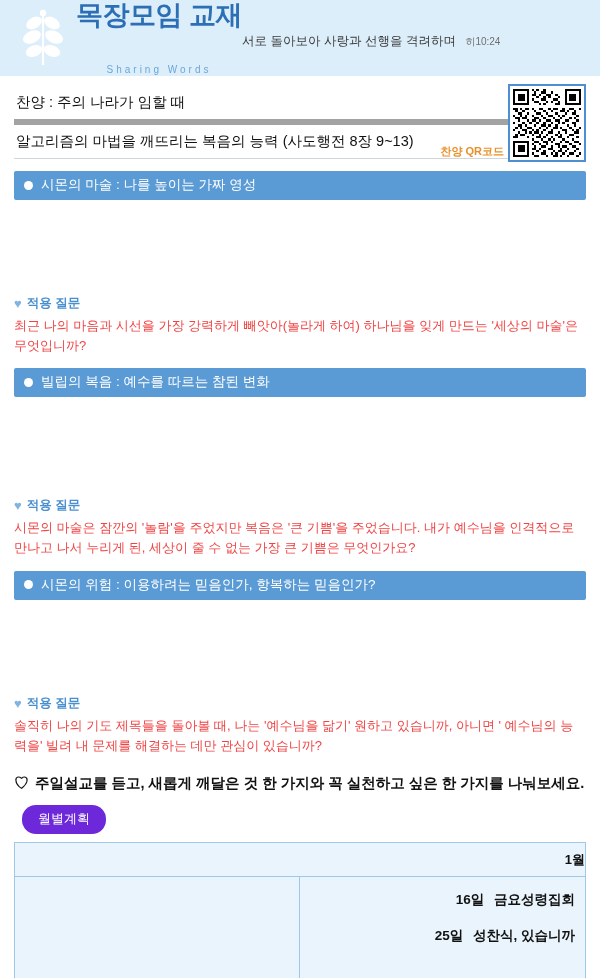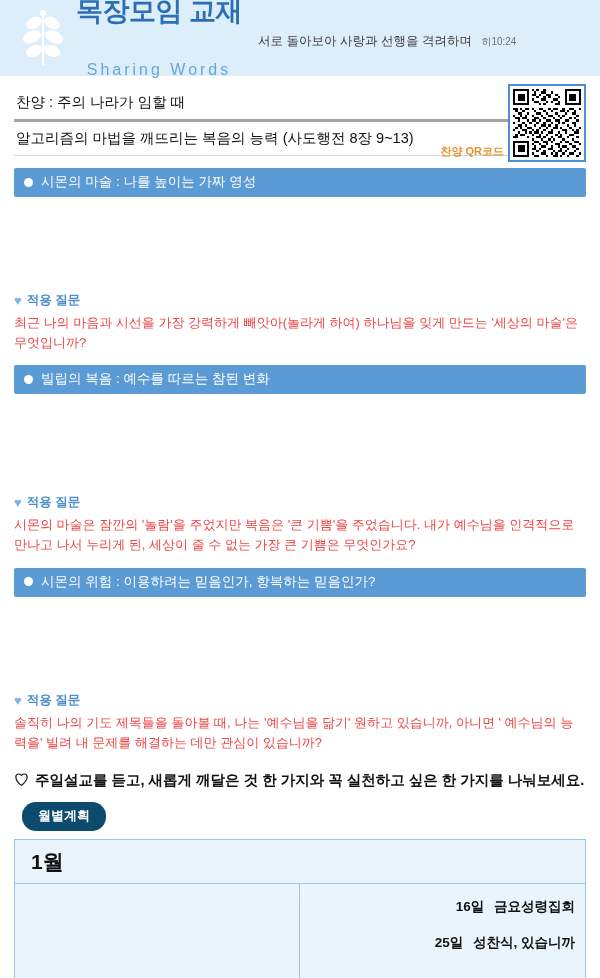--- a/index.html
+++ b/index.html
@@ -41,48 +41,48 @@
     gap: 32px;
   }
   .main-title {
     font-size: 27px;
     font-weight: bold;
     color: #2c6fb5;
     letter-spacing: -0.5px;
     line-height: 1.05;
   }
   .sub-title {
-    font-size: 16px;
+    font-size: 10px;
     color: #6aa7d8;
     letter-spacing: 3px;
     margin-top: 3px;
   }
   .header-verse {
-    margin-left: 16px;
+    margin-left: 0;
     font-size: 12.5px;
     color: #3a3a3a;
     white-space: nowrap;
     align-self: center;
     padding-top: 6px;
   }
   .header-ref {
     font-size: 10px;
     color: #6f6f6f;
     margin-left: 6px;
   }
 
   
   .info-wrap {
     position: relative;
     padding: 10px 14px 0 14px;
   }
   .info-line {
     font-size: 14.5px;
     padding: 7px 2px 7px 2px;
-    border-bottom: 3px solid #a3a3a3;
+    border-bottom: 6px solid #a3a3a3;
     color: #111;
   }
   .info-line.second { border-bottom: 1px solid #cfd6dc; }
   .qr-box {
     position: absolute;
     right: 14px;
     top: 8px;
     width: 78px;
     height: 78px;
     border: 2px solid #4d8fd0;
@@ -160,38 +160,38 @@
   .closing .heart-open {
     color: #111;
     margin-right: 6px;
     font-size: 15px;
   }
 
   
   .plan-tag {
     margin: 12px 0 0 22px;
     display: inline-block;
-    background: #0c4a6e;
+    background: #6d28d9;
     color: #fff;
     font-size: 13px;
-    font-weight: bold;
+    font-weight: normal;
     padding: 5px 16px 6px 16px;
     border-radius: 14px;
   }
   .plan-box {
     margin: 8px 14px 0 14px;
     border: 1px solid #9ec7e8;
     background: #eaf4fc;
     height: 152px;
     box-sizing: border-box;
     position: relative;
   }
   .plan-month {
-    text-align: left;
-    font-size: 21px;
+    text-align: right;
+    font-size: 13px;
     font-weight: bold;
     padding: 8px 0 7px 16px;
     border-bottom: 1px solid #9ec7e8;
     color: #111;
   }
   .plan-cols {
     display: flex;
     height: calc(100% - 38px);
   }
   .plan-col {

